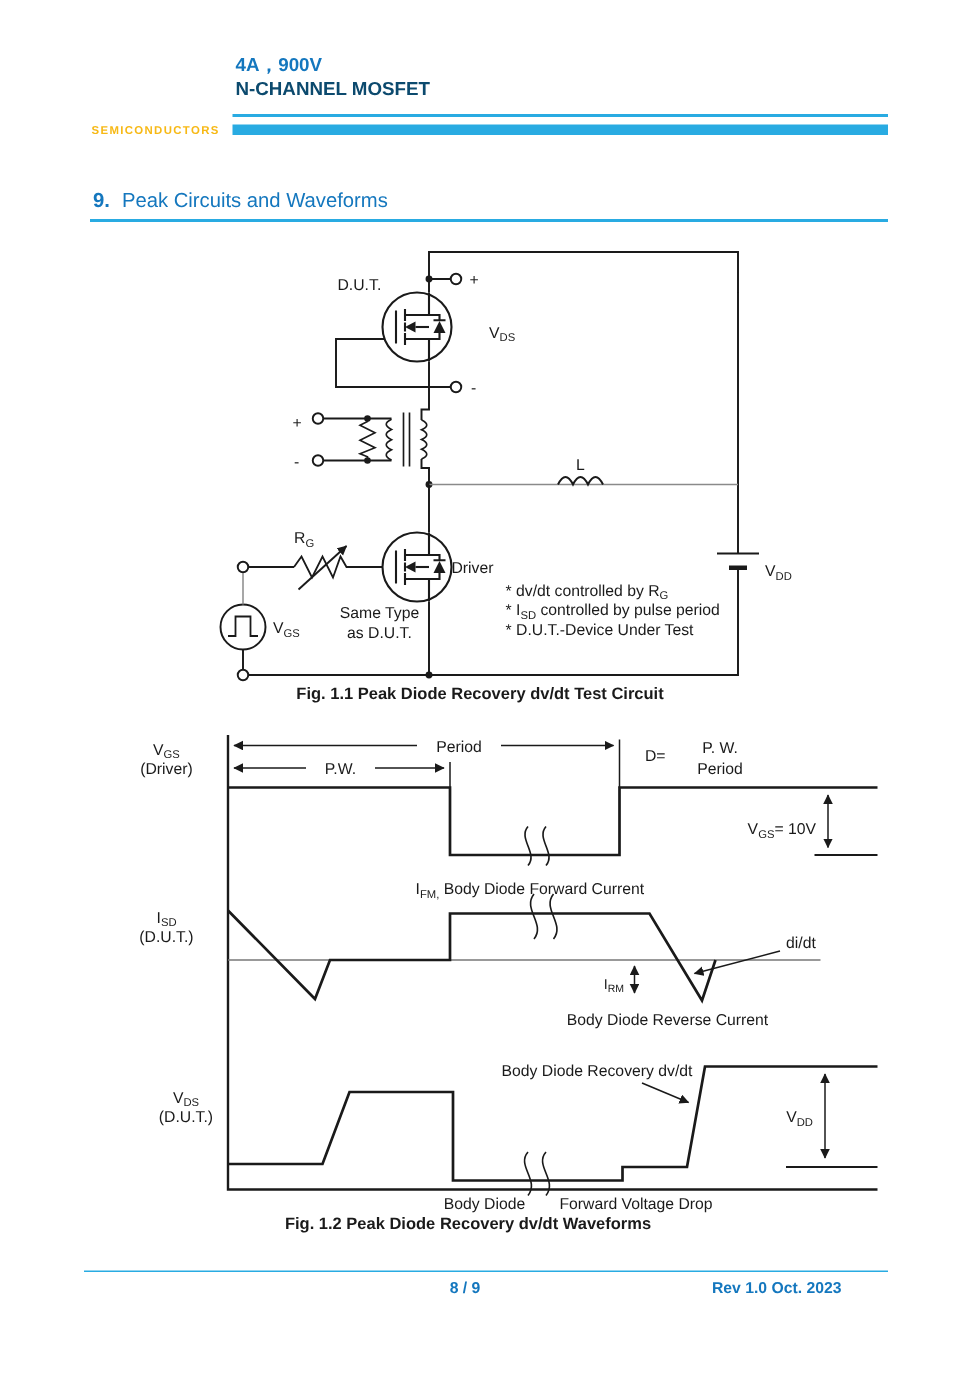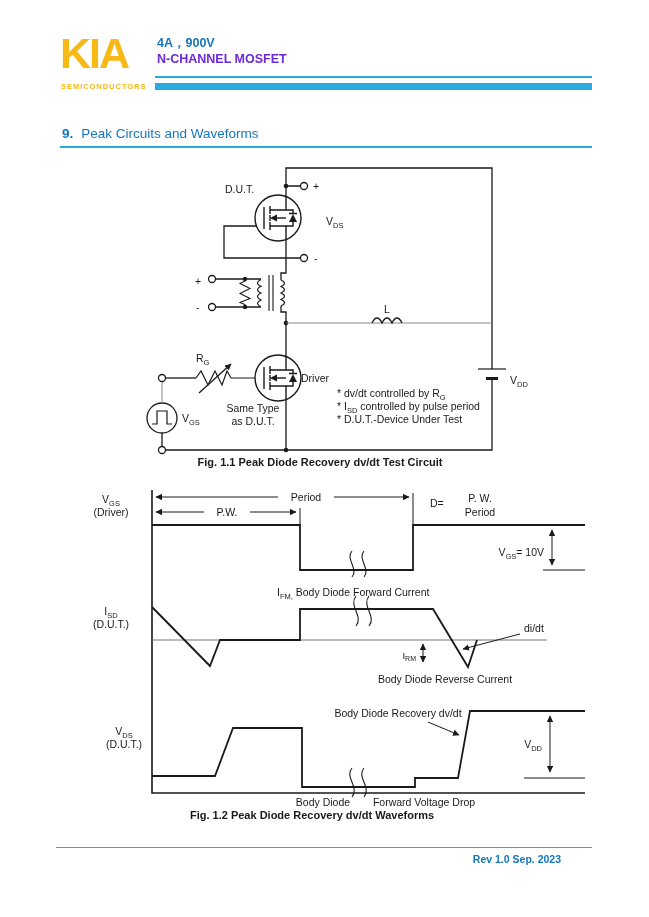--- a/index.html
+++ b/index.html
@@ -2,41 +2,40 @@
 <html><head>
 <meta charset="utf-8">
 <style>
   html,body{margin:0;padding:0;background:#fff;}
   #page{position:relative;width:649px;height:917px;background:#fff;overflow:hidden;
         font-family:"Liberation Sans",sans-serif;}
   .abs{position:absolute;}
   .logo{left:60px;top:32px;font-size:43px;font-weight:800;letter-spacing:-2px;color:#F7B916;line-height:1;}
   .logo-sub{left:61px;top:82px;font-size:7.6px;font-weight:bold;letter-spacing:0.9px;color:#F7B916;text-align:right;}
   .spec1{left:157px;top:35px;font-size:12.5px;font-weight:bold;color:#1477BE;text-align:right;}
-  .spec2{left:157px;top:52px;font-size:12.5px;font-weight:bold;color:#6d28d9;}
+  .spec2{left:157px;top:52px;font-size:12.5px;font-weight:bold;color:#0c4a6e;}
   .part{left:505px;top:41px;width:90px;text-align:right;font-size:29px;color:#1477BE;letter-spacing:0.5px;}
   .rule-thin{left:155px;top:76px;width:437px;height:1.5px;background:#29ABE2;}
   .rule-thick{left:155px;top:83px;width:437px;height:6.5px;background:#29ABE2;}
   .section{left:62px;top:126px;font-size:13.5px;color:#1477BE;}
   .section .num{font-weight:bold;margin-right:8px;}
   .section-underline{left:60px;top:146px;width:532px;height:1.5px;background:#29ABE2;}
   .footer-rule{left:56px;top:847px;width:536px;height:1.3px;background:#29ABE2;}
   .footer-page{left:200px;top:853px;width:220px;text-align:center;font-size:10.5px;font-weight:bold;color:#1477BE;}
   .footer-rev{left:380px;top:853px;width:181px;text-align:right;font-size:10.5px;font-weight:bold;color:#1477BE;}
   svg text{font-family:"Liberation Sans",sans-serif;fill:#1a1a1a;}
   .t{font-size:10.5px;}
   .tb{font-size:11px;font-weight:bold;}
   .sub{font-size:7.5px;}
 </style>
 </head>
 <body>
 
 <div id="page">
 
-  <div class="abs logo">KIA</div>
   <div class="abs logo-sub">SEMICONDUCTORS</div>
   <div class="abs spec1">4A，900V</div>
   <div class="abs spec2">N-CHANNEL MOSFET</div>
   <div class="abs rule-thin"></div>
   <div class="abs rule-thick"></div>
 
   <div class="abs section">
     <span class="num">9.</span><span>Peak Circuits and Waveforms</span>
   </div>
   <div class="abs section-underline"></div>
@@ -171,14 +170,15 @@
     <text class="t" x="124" y="735" text-anchor="middle"><tspan>V</tspan><tspan class="sub" dy="2.5">DS</tspan></text>
     <text class="t" x="124" y="748" text-anchor="middle">(D.U.T.)</text>
     <text class="t" x="398" y="717" text-anchor="middle">Body Diode Recovery dv/dt</text>
     <text class="t" x="542" y="748" text-anchor="end"><tspan>V</tspan><tspan class="sub" dy="2.5">DD</tspan></text>
     <text class="t" x="323" y="806" text-anchor="middle">Body Diode</text>
     <text class="t" x="424" y="806" text-anchor="middle">Forward Voltage Drop</text>
     <text class="tb" x="312" y="819" text-anchor="middle">Fig. 1.2 Peak Diode Recovery dv/dt Waveforms</text>
   </svg>
 
   <div class="abs footer-rule"></div>
-  <div class="abs footer-rev">Rev 1.0 Sep. 2023</div>
+  <div class="abs footer-page">8 / 9</div>
+  <div class="abs footer-rev">Rev 1.0 Oct. 2023</div>
 </div>
 
 </body></html>

